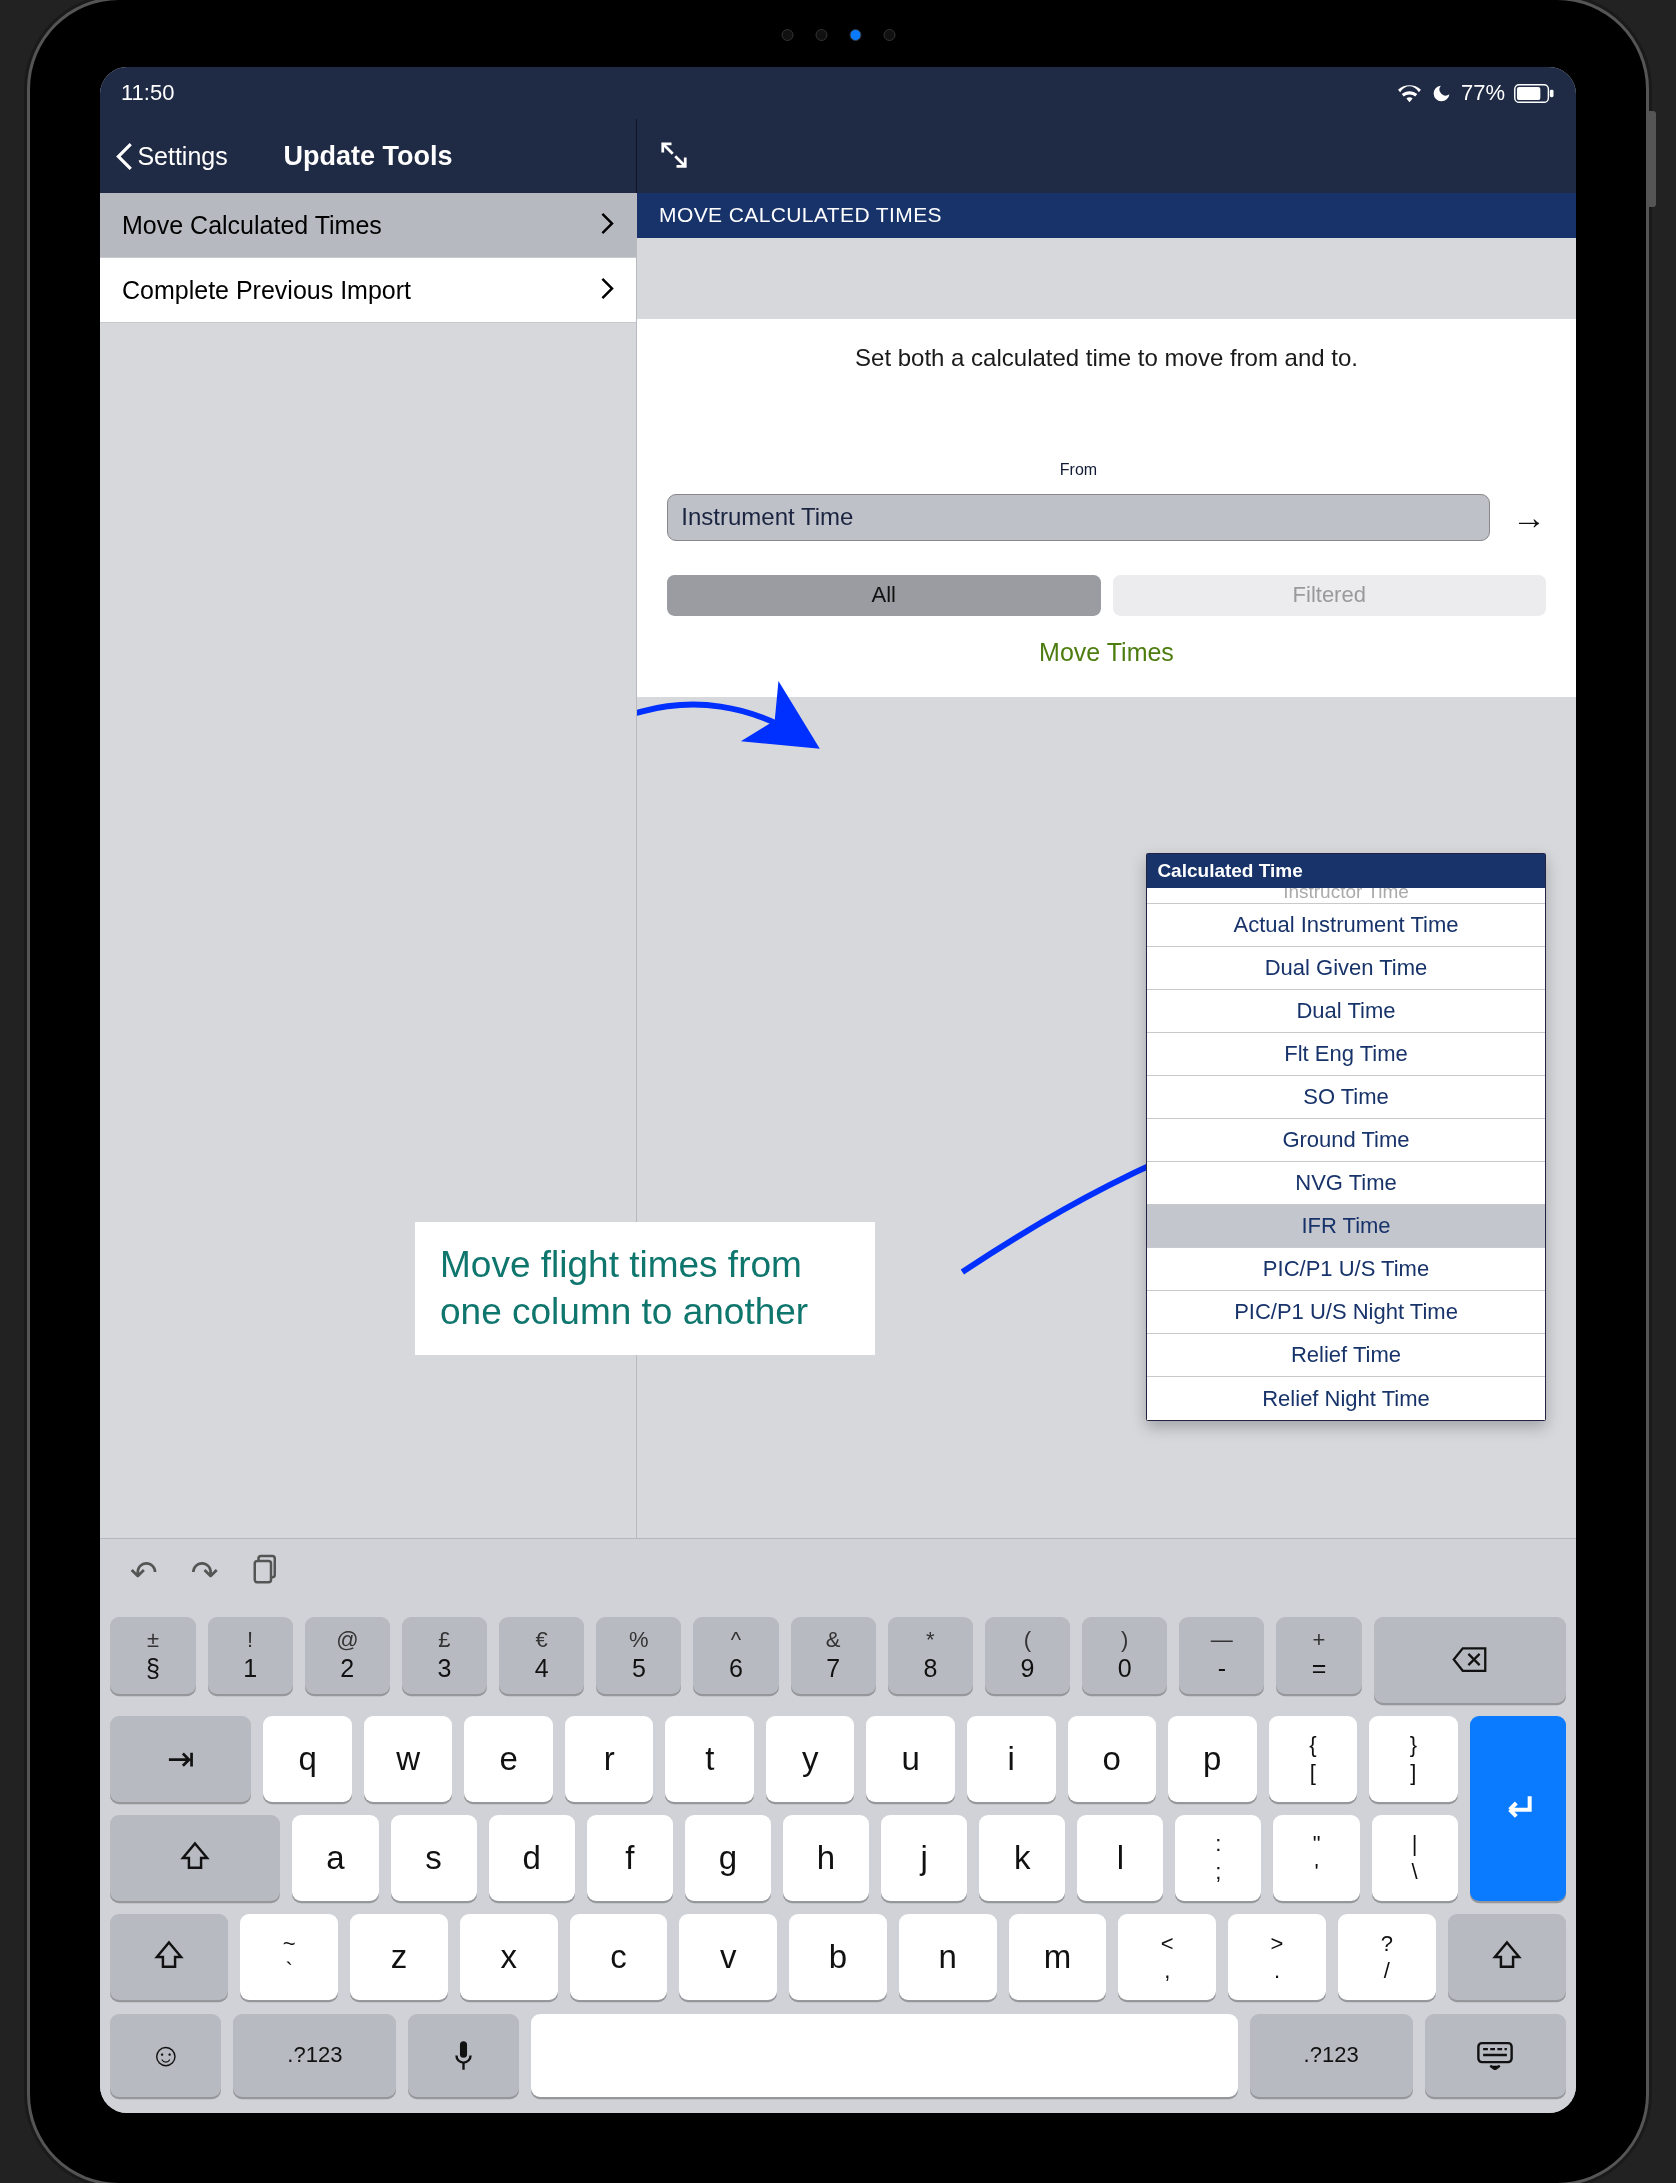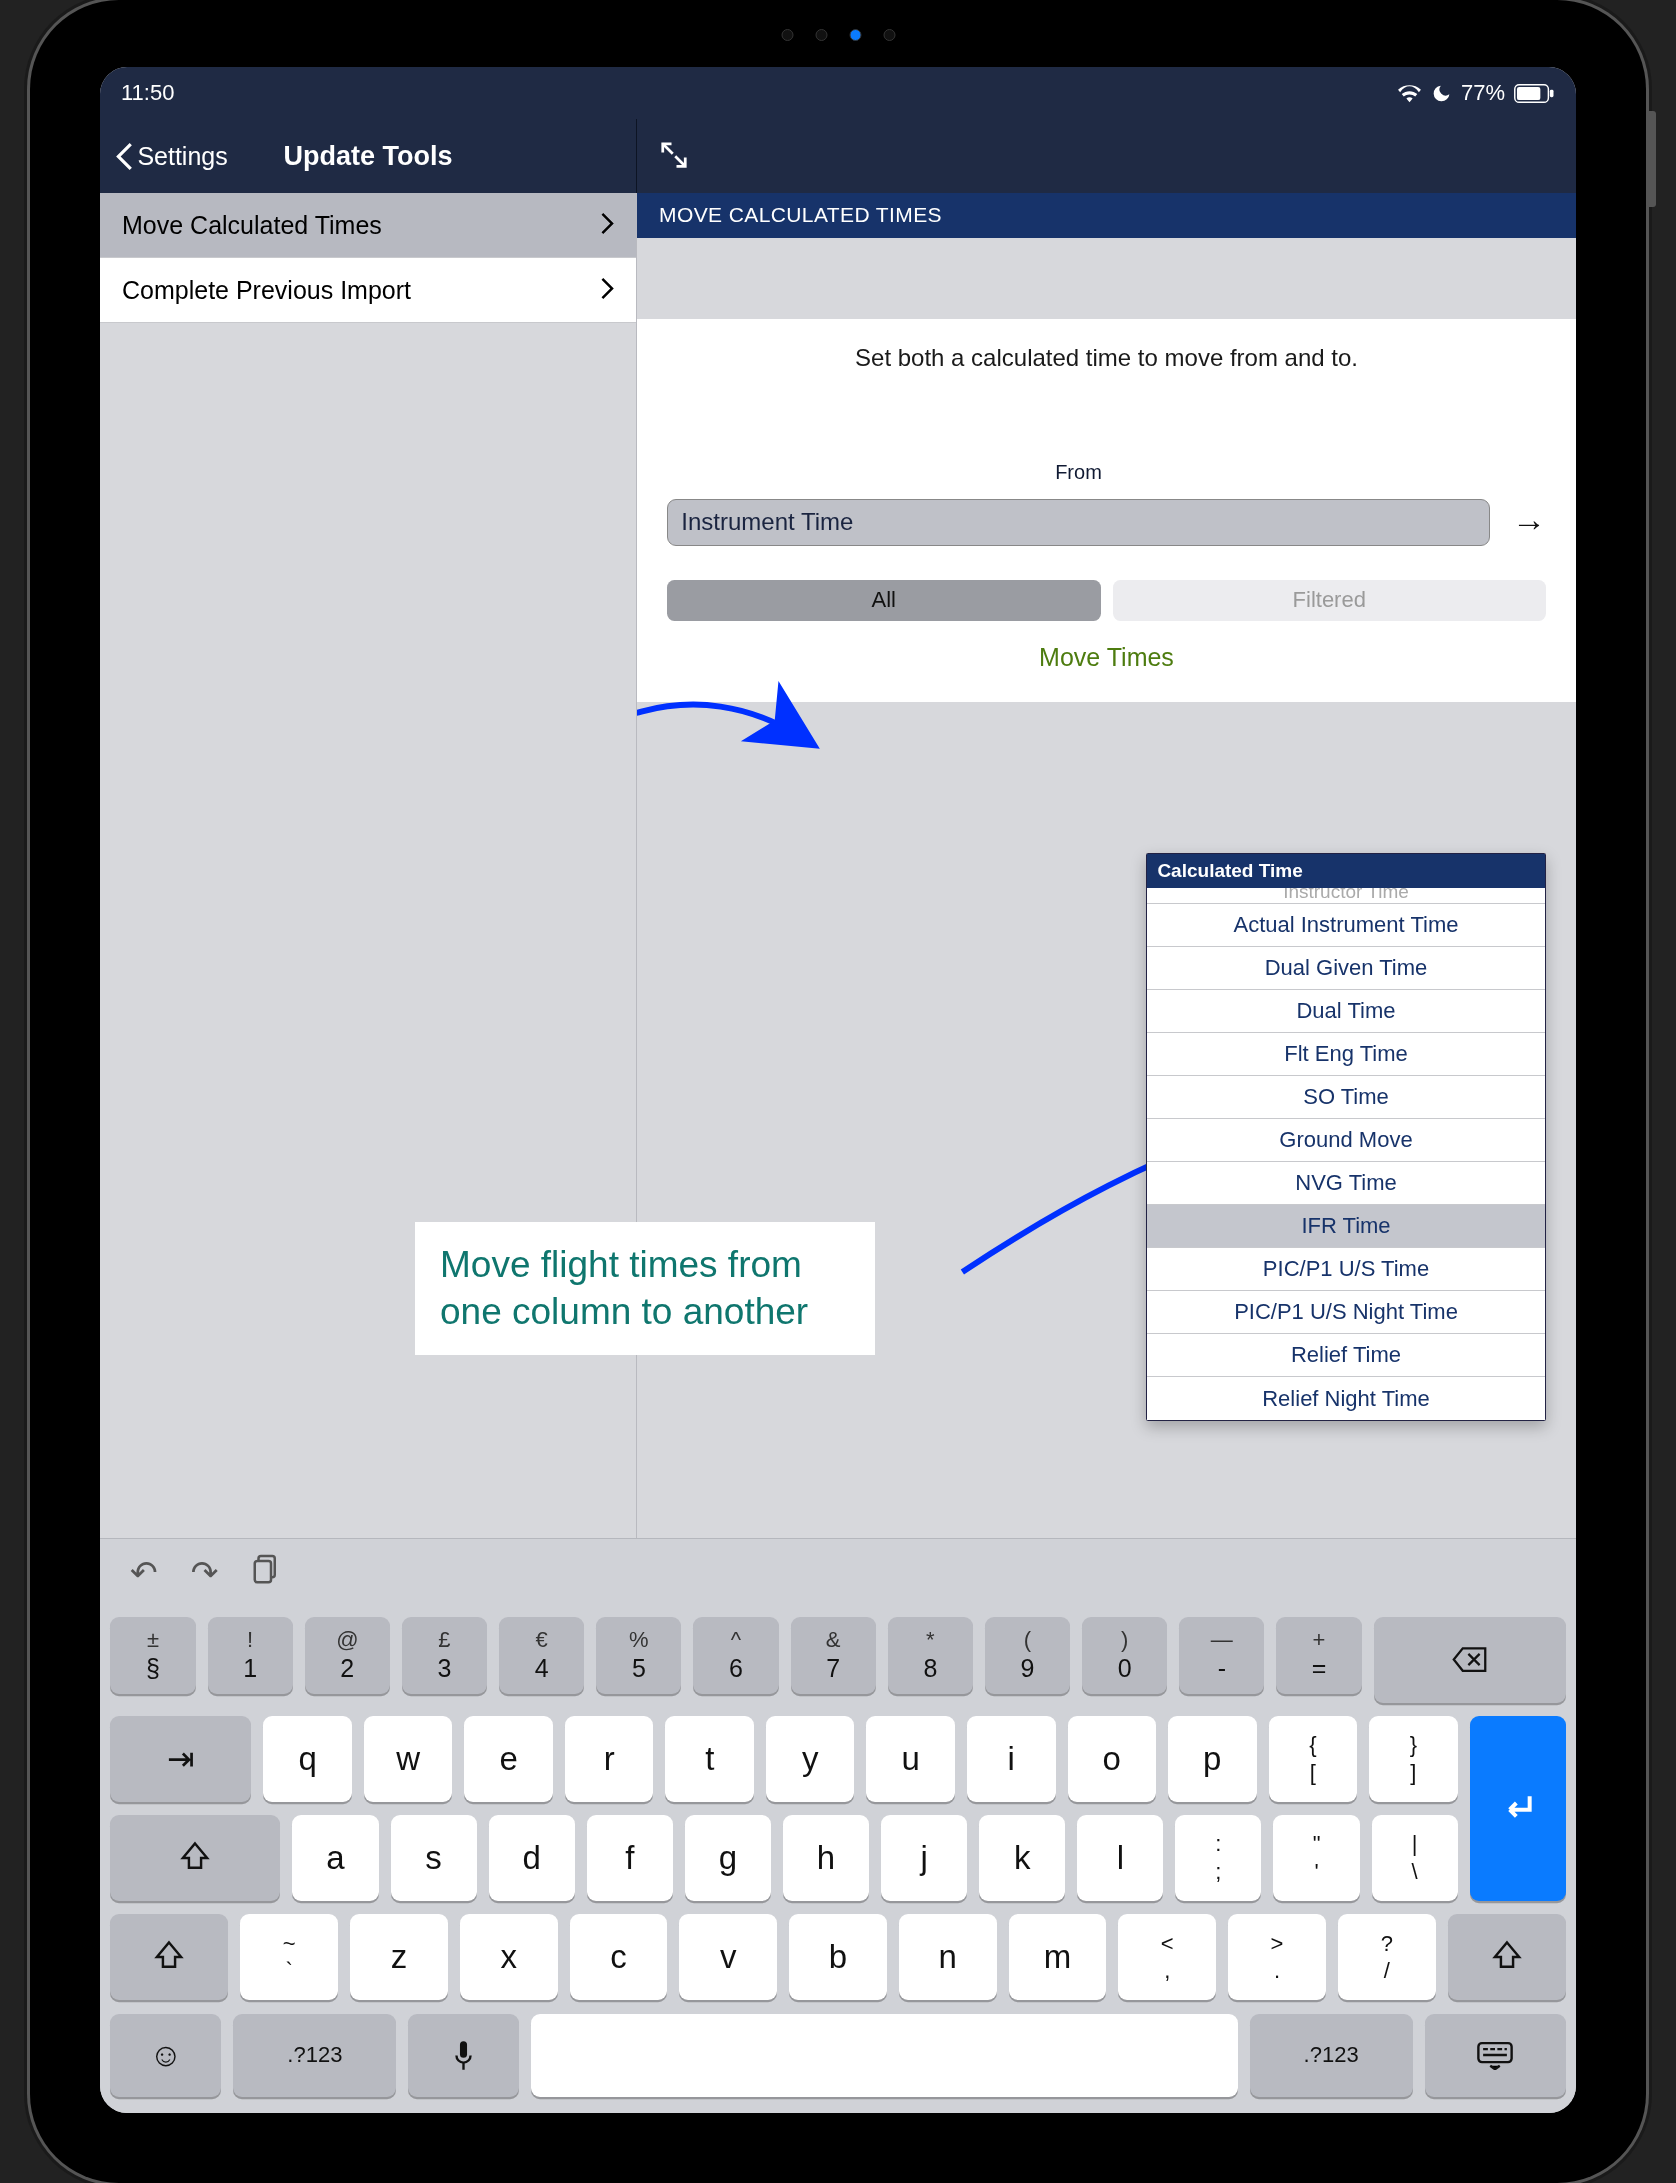--- a/index.html
+++ b/index.html
@@ -113,21 +113,21 @@
     margin-top: 81px;
     padding: 25px 30px 30px 30px;
   }
   .hint { text-align: center; font-size: 24px; color: #1a1a1a; margin-bottom: 89px; }
 
   .from-to-row {
     display: flex; align-items: center; gap: 22px;
     justify-content: space-between;
   }
   .ft-col { flex: 1; display: flex; flex-direction: column; align-items: center; }
-  .ft-label { font-size: 20px; color: #101a33; margin-bottom: 15px; }
+  .ft-label { font-size: 16px; color: #101a33; margin-bottom: 15px; }
   .ft-input {
     width: 100%; height: 47px;
     border: 1.5px solid #888;
     border-radius: 9px;
     background: #bfc1c8;
     display: flex; align-items: center;
     padding: 0 13.3px;
     font-size: 24px;
     color: #1a2440;
     position: relative;
@@ -354,21 +354,21 @@
 
         <div class="dropdown">
           <div class="dd-head">Calculated Time</div>
           <div class="dd-item partial">Instructor Time</div>
           <div id="dd-list">
               <div class="dd-item">Actual Instrument Time</div>
               <div class="dd-item">Dual Given Time</div>
               <div class="dd-item">Dual Time</div>
               <div class="dd-item">Flt Eng Time</div>
               <div class="dd-item">SO Time</div>
-              <div class="dd-item">Ground Move</div>
+              <div class="dd-item">Ground Time</div>
               <div class="dd-item">NVG Time</div>
               <div class="dd-item sel">IFR Time</div>
               <div class="dd-item">PIC/P1 U/S Time</div>
               <div class="dd-item">PIC/P1 U/S Night Time</div>
               <div class="dd-item">Relief Time</div>
               <div class="dd-item">Relief Night Time</div>
             </div>
         </div>
 
         <svg class="overlay-svg" viewBox="0 0 1270 1820" width="940" height="1347">

